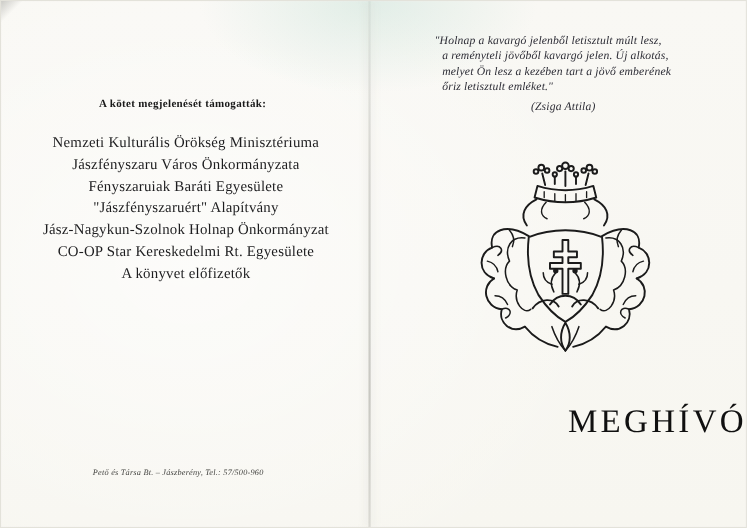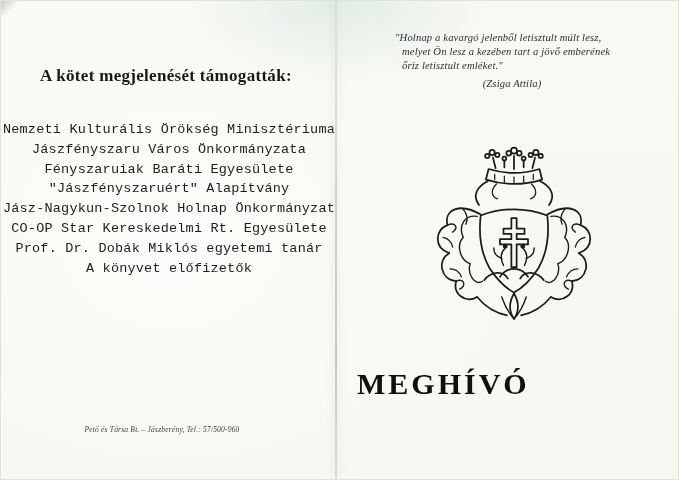--- a/index.html
+++ b/index.html
@@ -41,36 +41,35 @@
   }
   .page {
     position: absolute;
     top: 0; height: 480px;
   }
   .page-left  { left: 0;    width: 334px; }
   .page-right { left: 334px; width: 345px; }
 
   .supporters-title {
     position: absolute;
-    top: 65px; left: 0; width: 330px;
-    text-align: center;
-    font-size: 17px;
+    top: 88px; left: 0; width: 330px;
+    text-align: center;
+    font-size: 10px;
     font-weight: bold;
     letter-spacing: 0.3px;
     color: #191919;
   }
   .supporters-list {
     position: absolute;
     top: 119px; left: 0; width: 336px;
     text-align: center;
     font-size: 13.5px;
     line-height: 19.8px;
     color: #1d1d1f;
     letter-spacing: 0.2px;
-    font-family: Liberation Mono, monospace;
   }
   .printer-footer {
     position: absolute;
     top: 424px; left: 0; width: 322px;
     text-align: center;
     font-size: 7.5px;
     letter-spacing: 0.2px;
     color: #42423f;
     font-style: italic;
   }
@@ -95,55 +94,55 @@
   .crest-wrap {
     position: absolute;
     top: 140px; left: 88px;
     width: 182px; height: 184px;
   }
   .crest-wrap svg { display: block; width: 100%; height: 100%; }
 
   .invite-title {
     position: absolute;
     top: 366px; left: 22px; width: 322px;
-    text-align: left;
+    text-align: right;
     font-size: 30px;
-    font-weight: bold;
+    font-weight: normal;
     letter-spacing: 3px;
     color: #101010;
   }
 </style>
 </head>
 <body>
 
 <div class="scan">
 
   <div class="corner-shade"></div>
 
   <div class="page page-left">
     <div class="supporters-title">A kötet megjelenését támogatták:</div>
     <div class="supporters-list">
       <div class="supporter-row">Nemzeti Kulturális Örökség Minisztériuma</div>
       <div class="supporter-row">Jászfényszaru Város Önkormányzata</div>
       <div class="supporter-row">Fényszaruiak Baráti Egyesülete</div>
       <div class="supporter-row">"Jászfényszaruért" Alapítvány</div>
       <div class="supporter-row">Jász-Nagykun-Szolnok Holnap Önkormányzat</div>
       <div class="supporter-row">CO-OP Star Kereskedelmi Rt. Egyesülete</div>
-      <div class="supporter-row">Prof. Dr. Dobák Miklós egyetemi tanár</div>
       <div class="supporter-row">A könyvet előfizetők</div>
     </div>
     <div class="printer-footer">Pető és Társa Bt. – Jászberény, Tel.: 57/500-960</div>
   </div>
 
   <div class="fold"></div>
 
   <div class="page page-right">
 
     <div class="quote-block">
       <div class="quote-line">"Holnap a kavargó jelenből letisztult múlt lesz,</div>
+      <div class="quote-line">a reményteli jövőből kavargó jelen. Új alkotás,</div>
       <div class="quote-line">melyet Ön lesz a kezében tart a jövő emberének</div>
       <div class="quote-line">őriz letisztult emléket."</div>
       <div class="quote-attribution">(Zsiga Attila)</div>
     </div>
 
     <div class="crest-wrap">
       <svg viewBox="0 0 200 210" xmlns="http://www.w3.org/2000/svg" fill="none" stroke="#1b1b1b" stroke-width="2" stroke-linecap="round" stroke-linejoin="round">
 
         <g>
           <path d="M68 44 Q100 54 132 44 L129 32 Q100 41 71 32 Z"></path>

